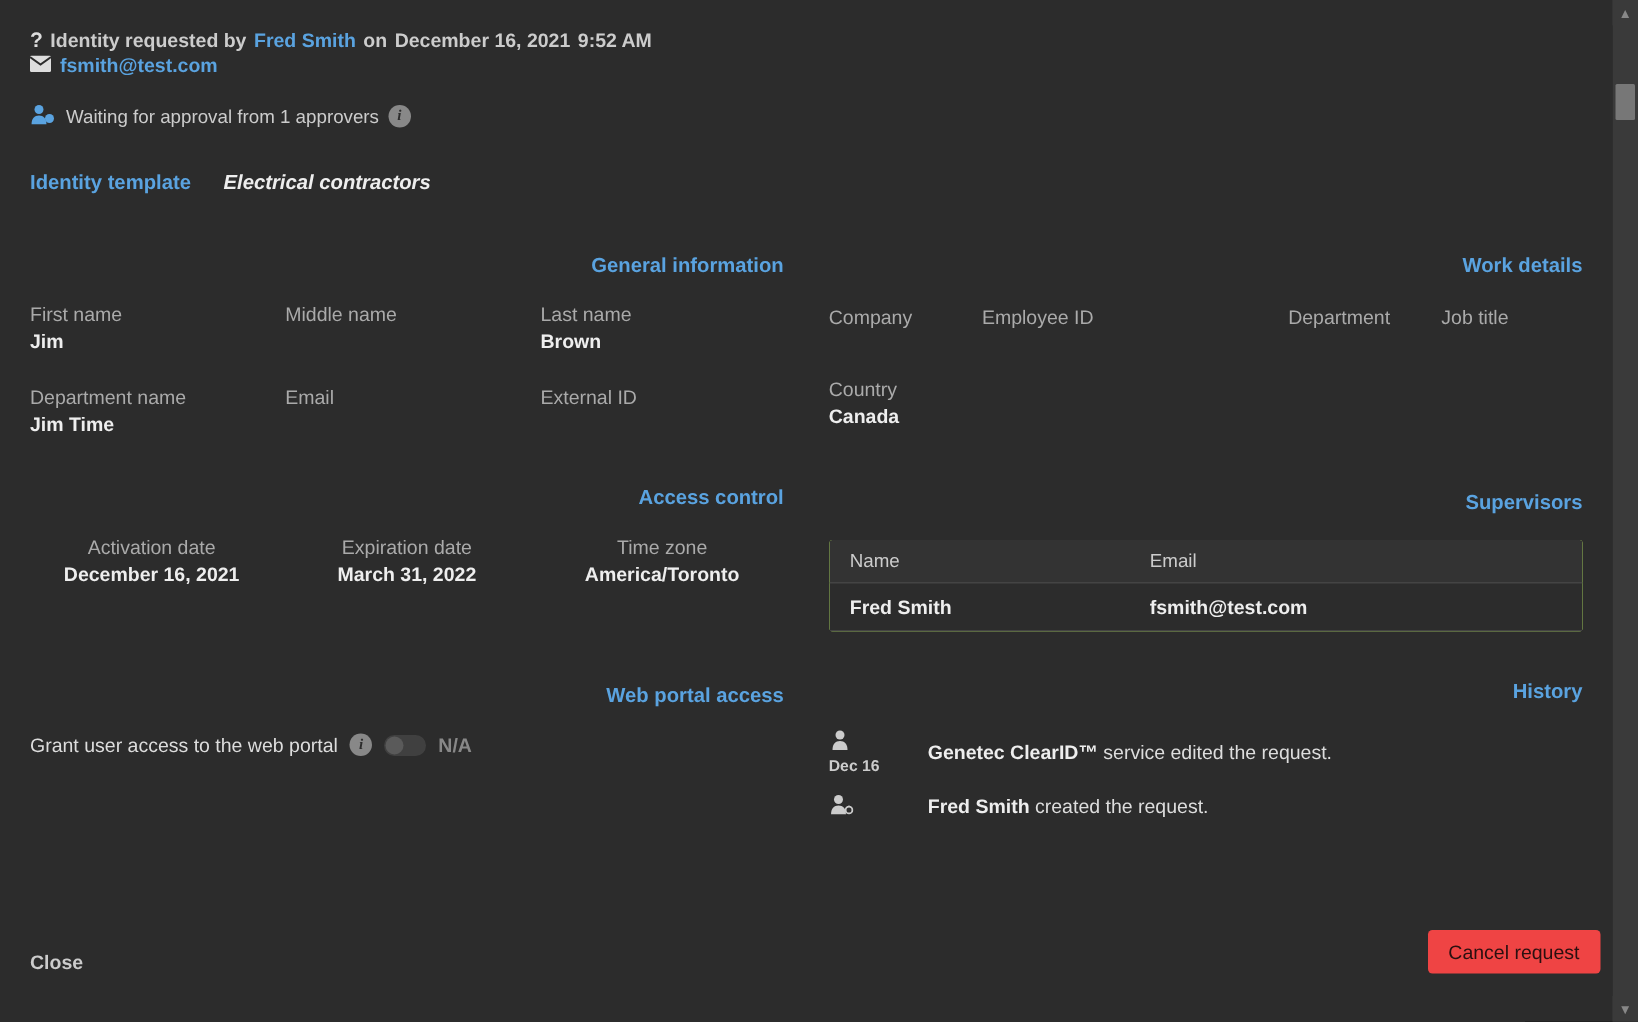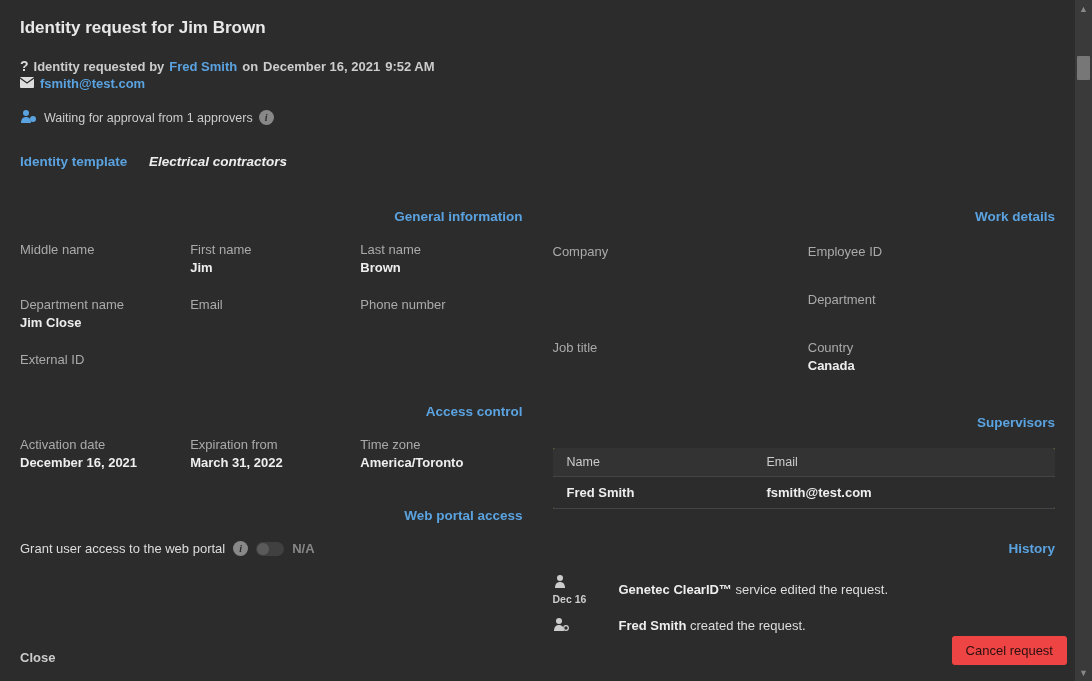--- a/index.html
+++ b/index.html
@@ -126,21 +126,22 @@
     grid-template-columns: 1fr 1fr 1fr;
     row-gap: 22px;
     column-gap: 8px;
     margin-bottom: 34px;
   }
   .field-grid-2 {
     display: grid;
     grid-template-columns: 1fr 1fr 1fr;
     row-gap: 22px;
     column-gap: 8px;
-    margin-bottom: 16px;
+    margin-bottom: 44px;
+    text-align: center;
   }
   .field {
     display: flex;
     flex-direction: column;
     gap: 3px;
   }
   .field .flabel {
     color: #aaa;
     font-size: 13px;
   }
@@ -225,21 +226,21 @@
     color: #ccc;
   }
   .hist-text {
     color: #ddd;
     font-size: 13px;
   }
   .hist-text b { font-weight: 700; color: #eee; }
   .footer {
     position: absolute;
     left: 20px;
-    bottom: 16px;
+    bottom: 32px;
     right: 20px;
     display: flex;
     justify-content: space-between;
     align-items: center;
   }
   .close-link {
     color: #ccc;
     font-size: 13px;
     font-weight: 600;
     cursor: pointer;
@@ -261,21 +262,20 @@
   .right-section {
     margin-top: 0;
   }
   .work-grid .field .flabel { margin-bottom: 0; }
 </style>
 </head>
 <body>
 
 <div class="window">
 
-  <h1 class="title">Identity request for Jim Brown</h1>
 
   <div class="meta-row">
     <span class="icon-svg" style="color:#ddd;font-weight:900;font-size:14px;">?</span>
     <span class="dim">Identity requested by</span>
     <span class="link">Fred Smith</span>
     <span class="dim">on</span>
     <span class="dim">December 16, 2021</span>
     <span class="dim">9:52 AM</span>
   </div>
 
@@ -306,57 +306,53 @@
     <span class="value">Electrical contractors</span>
   </div>
 
   <div class="columns">
 
     <div class="col">
 
       <div class="section-title">General information</div>
       <div class="field-grid">
         <div class="field">
-          <span class="flabel">Middle name</span>
-          <span class="fvalue"></span>
-        </div>
-        <div class="field">
           <span class="flabel">First name</span>
           <span class="fvalue">Jim</span>
         </div>
         <div class="field">
+          <span class="flabel">Middle name</span>
+          <span class="fvalue"></span>
+        </div>
+        <div class="field">
           <span class="flabel">Last name</span>
           <span class="fvalue">Brown</span>
         </div>
         <div class="field">
           <span class="flabel">Department name</span>
-          <span class="fvalue">Jim Close</span>
+          <span class="fvalue">Jim Time</span>
         </div>
         <div class="field">
           <span class="flabel">Email</span>
-          <span class="fvalue"></span>
-        </div>
-        <div class="field">
-          <span class="flabel">Phone number</span>
           <span class="fvalue"></span>
         </div>
         <div class="field">
           <span class="flabel">External ID</span>
           <span class="fvalue"></span>
         </div>
       </div>
 
       <div class="section-title">Access control</div>
       <div class="field-grid-2">
         <div class="field">
           <span class="flabel">Activation date</span>
           <span class="fvalue">December 16, 2021</span>
         </div>
         <div class="field">
-          <span class="flabel">Expiration from</span>
+          <span class="flabel">Expiration date</span>
           <span class="fvalue">March 31, 2022</span>
         </div>
         <div class="field">
           <span class="flabel">Time zone</span>
           <span class="fvalue">America/Toronto</span>
         </div>
       </div>
 
       <div class="spacer"></div>
       <div class="section-title">Web portal access</div>
@@ -365,21 +361,21 @@
         <span class="info-badge">i</span>
         <span class="toggle"></span>
         <span class="na">N/A</span>
       </div>
 
     </div>
 
     <div class="col right-section">
 
       <div class="section-title">Work details</div>
-      <div class="field-grid work-grid" style="grid-template-columns:1fr 1fr;row-gap:30px;margin-bottom:42px;margin-top:20px;">
+      <div class="field-grid work-grid" style="grid-template-columns:1fr 1fr 1fr 1fr 1fr;row-gap:30px;margin-bottom:42px;margin-top:20px;">
         <div class="field">
           <span class="flabel">Company</span>
           <span class="fvalue"></span>
         </div>
         <div class="field">
           <span class="flabel">Employee ID</span>
           <span class="fvalue"></span>
         </div>
         <div></div>
         <div class="field">

